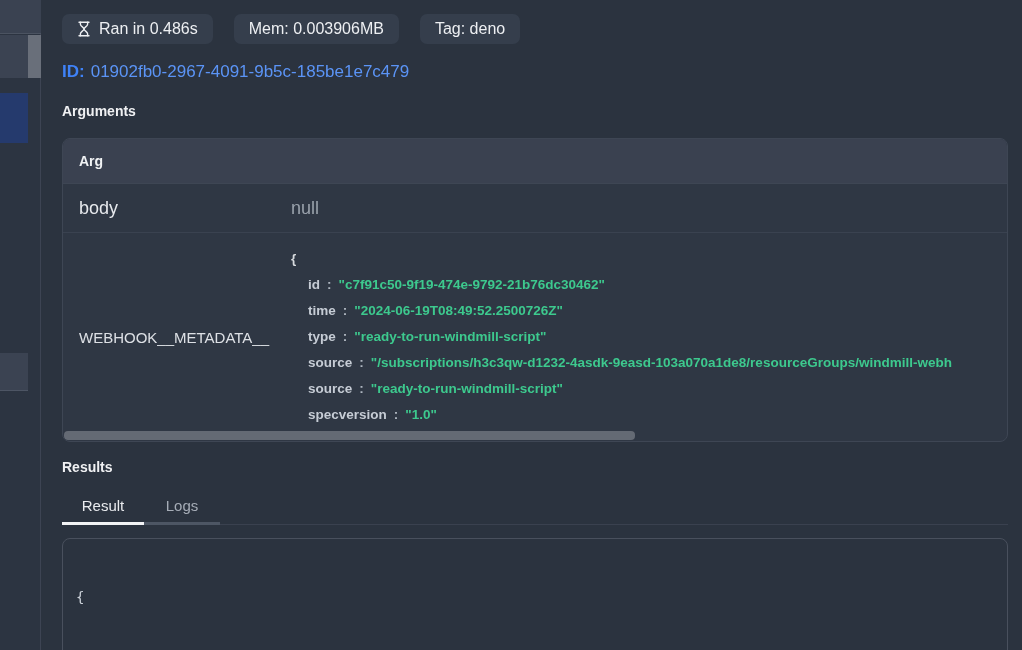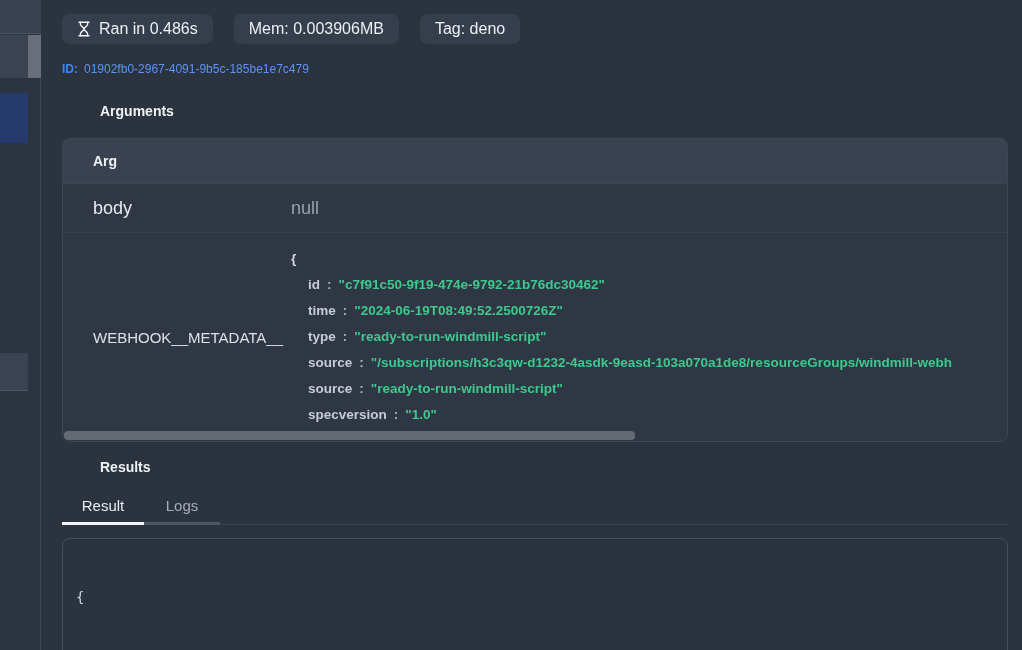--- a/index.html
+++ b/index.html
@@ -20,36 +20,36 @@
 
   
   .badges { position:absolute; left:62px; top:14px; display:flex; gap:21px;text-align:center; }
   .badge {
     height:30px; display:flex; align-items:center; padding:0 15px;
     background:#353e4c; border-radius:7px; font-size:16px; color:#edeff2; white-space:nowrap;
   }
   .badge svg { margin-right:8px; display:block; }
 
   
-  .id-row { position:absolute; left:62px; top:62px; font-size:12px; }
+  .id-row { position:absolute; left:62px; top:62px; font-size:17px; }
   .id-label { color:#3f82f7; font-weight:700; margin-right:6px; }
   .id-value { color:#5b94f6; text-decoration:none; cursor:pointer; }
 
   
-  .section-title { position:absolute; left:62px; font-size:14px; font-weight:700; color:#f0f1f3;margin-left:38px; }
+  .section-title { position:absolute; left:62px; font-size:14px; font-weight:700; color:#f0f1f3; }
   .args-title { top:103px; }
   .results-title { top:459px; }
 
   
   .args-table {
     position:absolute; left:62px; top:138px; width:946px; height:304px;
     background:#2f3744; border:1px solid #3e4654; border-radius:8px; overflow:hidden;
   }
   .thead { height:45px; background:#3a4150; border-bottom:1px solid #3e4654; display:flex; align-items:center; font-size:14px; font-weight:700; color:#f0f2f4; }
-  .col-arg { width:228px; padding-left:30px; flex-shrink:0; }
+  .col-arg { width:228px; padding-left:16px; flex-shrink:0; }
   .col-val { flex:1; min-width:0; }
   .trow { display:flex; }
   .row-body { height:49px; align-items:center; border-bottom:1px solid #3a4250; font-size:18px; }
   .null-val { color:#9aa2ac; }
   .row-webhook { height:208px; }
   .row-webhook .col-arg { display:flex; align-items:center; color:#dde0e5; font-size:15px; }
   .json-view { padding-top:13px; font-size:13.5px; line-height:26px; white-space:nowrap; overflow:hidden; }
   .json-brace { color:#d7dade; font-weight:600; }
   .json-entry { padding-left:17px; }
   .json-key { color:#c6ccd5; font-weight:700; }

